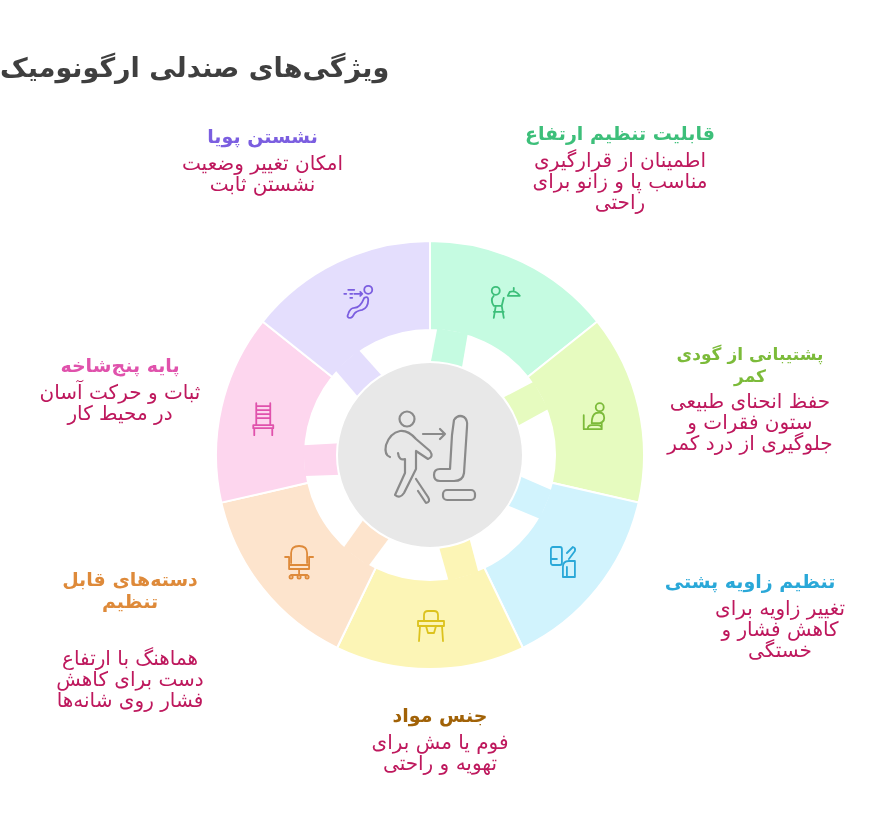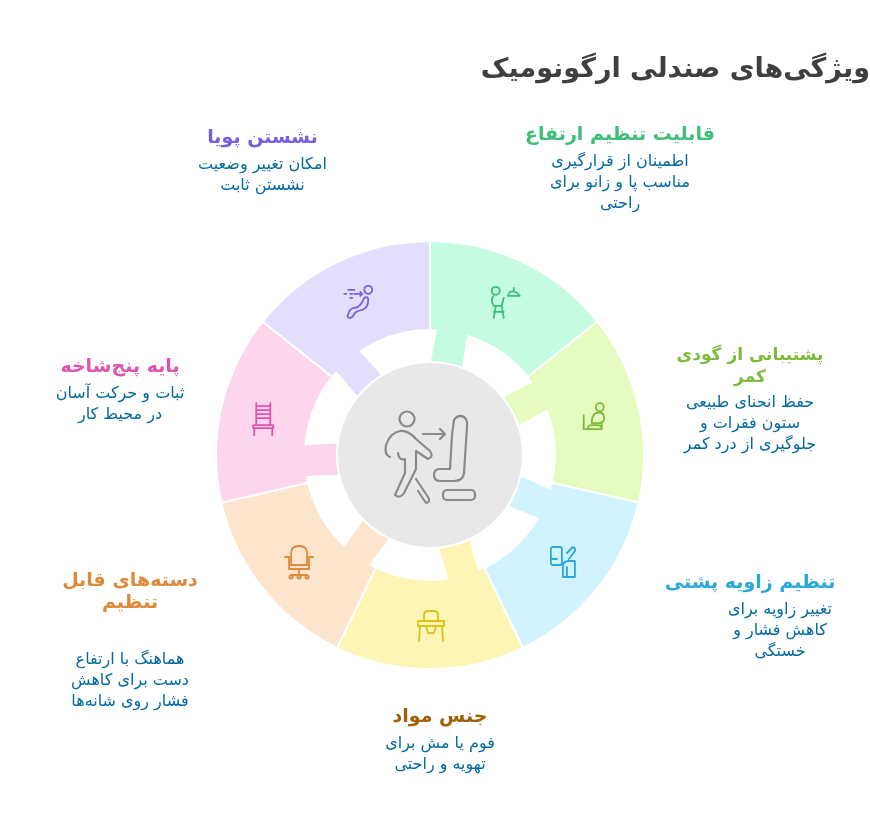--- a/index.html
+++ b/index.html
@@ -1,23 +1,23 @@
 <!DOCTYPE html>
 <html><head>
 <meta charset="utf-8">
 <style>
   html, body { margin: 0; padding: 0; background: #ffffff; }
   body { width: 870px; height: 829px; position: relative; overflow: hidden;
          font-family: "DejaVu Sans", "Liberation Sans", sans-serif; }
-  .title { position: absolute; left: 0; width: 870px; top: 52px; text-align: right;
+  .title { position: absolute; left: 0; width: 870px; top: 52px; text-align: left;
            font-size: 27px; font-weight: bold; color: #3f3f3f; direction: rtl; }
   .wheel { position: absolute; left: 210px; top: 235px; width: 440px; height: 440px; }
   .label { position: absolute; direction: rtl; text-align: center; }
   .label .head { font-size: 19px; font-weight: bold; line-height: 22px; }
-  .label .desc { font-size: 16px; color: #0369a1; line-height: 21px; margin-top: 6px; }
+  .label .desc { font-size: 20px; color: #be185d; line-height: 21px; margin-top: 6px; }
 </style>
 </head>
 <body>
 
 <div class="title">ویژگی‌های صندلی ارگونومیک</div>
 
 <svg class="wheel" viewBox="0 0 440 440" width="440" height="440">
   <g id="segments">
       <path d="M220 6 A214 214 0 0 1 387.3119372481584 86.57318240223103 L317.7289353085037 142.06377476765832 A125 125 0 0 0 220 95 Z" fill="#c5fbe1" stroke="#ffffff" stroke-width="2"></path>
       <path d="M227.27901844447396 93.2087704512453 L257.7363750860045 98.73596577975654 L251.54986328714284 134.64423788306618 L220.453783724827 129.00113143378604 Z" fill="#c5fbe1"></path>

